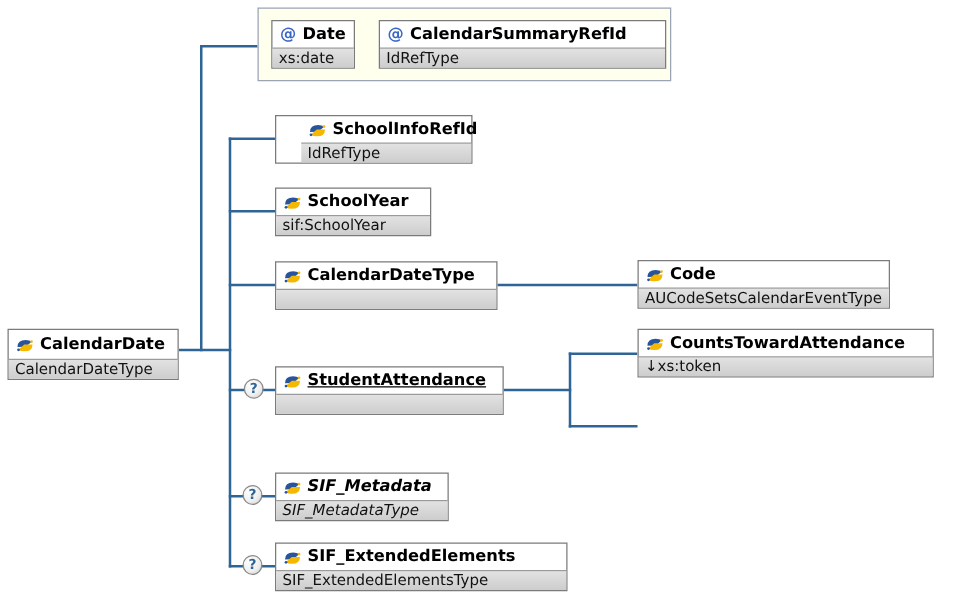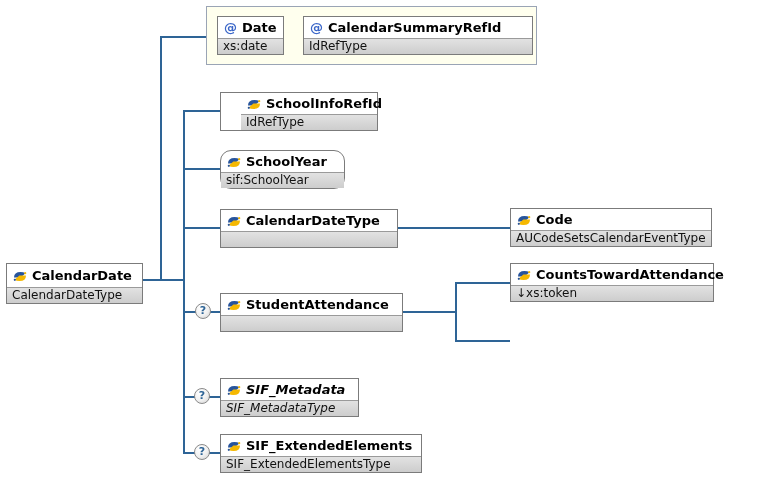--- a/index.html
+++ b/index.html
@@ -90,21 +90,21 @@
   <div class="node" style="left:220px;top:92px;width:158px;padding-left:20px;">
     <div class="node-title">
       <svg class="el-icon" viewBox="0 0 14 11">
           <use href="#elicon"></use>
         </svg>
       <span>SchoolInfoRefId</span>
     </div>
     <div class="node-sub">IdRefType</div>
   </div>
 
-  <div class="node" style="left:220px;top:150px;width:125px;border-radius:11px;">
+  <div class="node" style="left:220px;top:150px;width:125px;">
     <div class="node-title">
       <svg class="el-icon" viewBox="0 0 14 11">
           <use href="#elicon"></use>
         </svg>
       <span>SchoolYear</span>
     </div>
     <div class="node-sub">sif:SchoolYear</div>
   </div>
 
   <div class="node" style="left:220px;top:209px;width:178px;">
@@ -120,52 +120,52 @@
   <div class="node" style="left:510px;top:208px;width:202px;">
     <div class="node-title">
       <svg class="el-icon" viewBox="0 0 14 11">
           <use href="#elicon"></use>
         </svg>
       <span>Code</span>
     </div>
     <div class="node-sub">AUCodeSetsCalendarEventType</div>
   </div>
 
-  <div class="node" style="left:220px;top:293px;width:183px;">
+  <div class="node" style="left:220px;top:293px;width:183px;text-decoration:underline;">
     <div class="node-title">
       <svg class="el-icon" viewBox="0 0 14 11">
           <use href="#elicon"></use>
         </svg>
       <span>StudentAttendance</span>
     </div>
     <div class="node-sub"></div>
   </div>
 
-  <div class="node" style="left:510px;top:263px;width:204px;">
+  <div class="node" style="left:510px;top:263px;width:237px;">
     <div class="node-title">
       <svg class="el-icon" viewBox="0 0 14 11">
           <use href="#elicon"></use>
         </svg>
       <span>CountsTowardAttendance</span>
     </div>
     <div class="node-sub">↓xs:token</div>
   </div>
 
 
   <div class="node" style="left:220px;top:378px;width:139px;font-style:italic;">
     <div class="node-title">
       <svg class="el-icon" viewBox="0 0 14 11">
           <use href="#elicon"></use>
         </svg>
       <span>SIF_Metadata</span>
     </div>
     <div class="node-sub">SIF_MetadataType</div>
   </div>
 
-  <div class="node" style="left:220px;top:434px;width:202px;">
+  <div class="node" style="left:220px;top:434px;width:234px;">
     <div class="node-title">
       <svg class="el-icon" viewBox="0 0 14 11">
           <use href="#elicon"></use>
         </svg>
       <span>SIF_ExtendedElements</span>
     </div>
     <div class="node-sub">SIF_ExtendedElementsType</div>
   </div>
 
   <div class="qbadge" style="left:195px;top:303px;">?</div>

